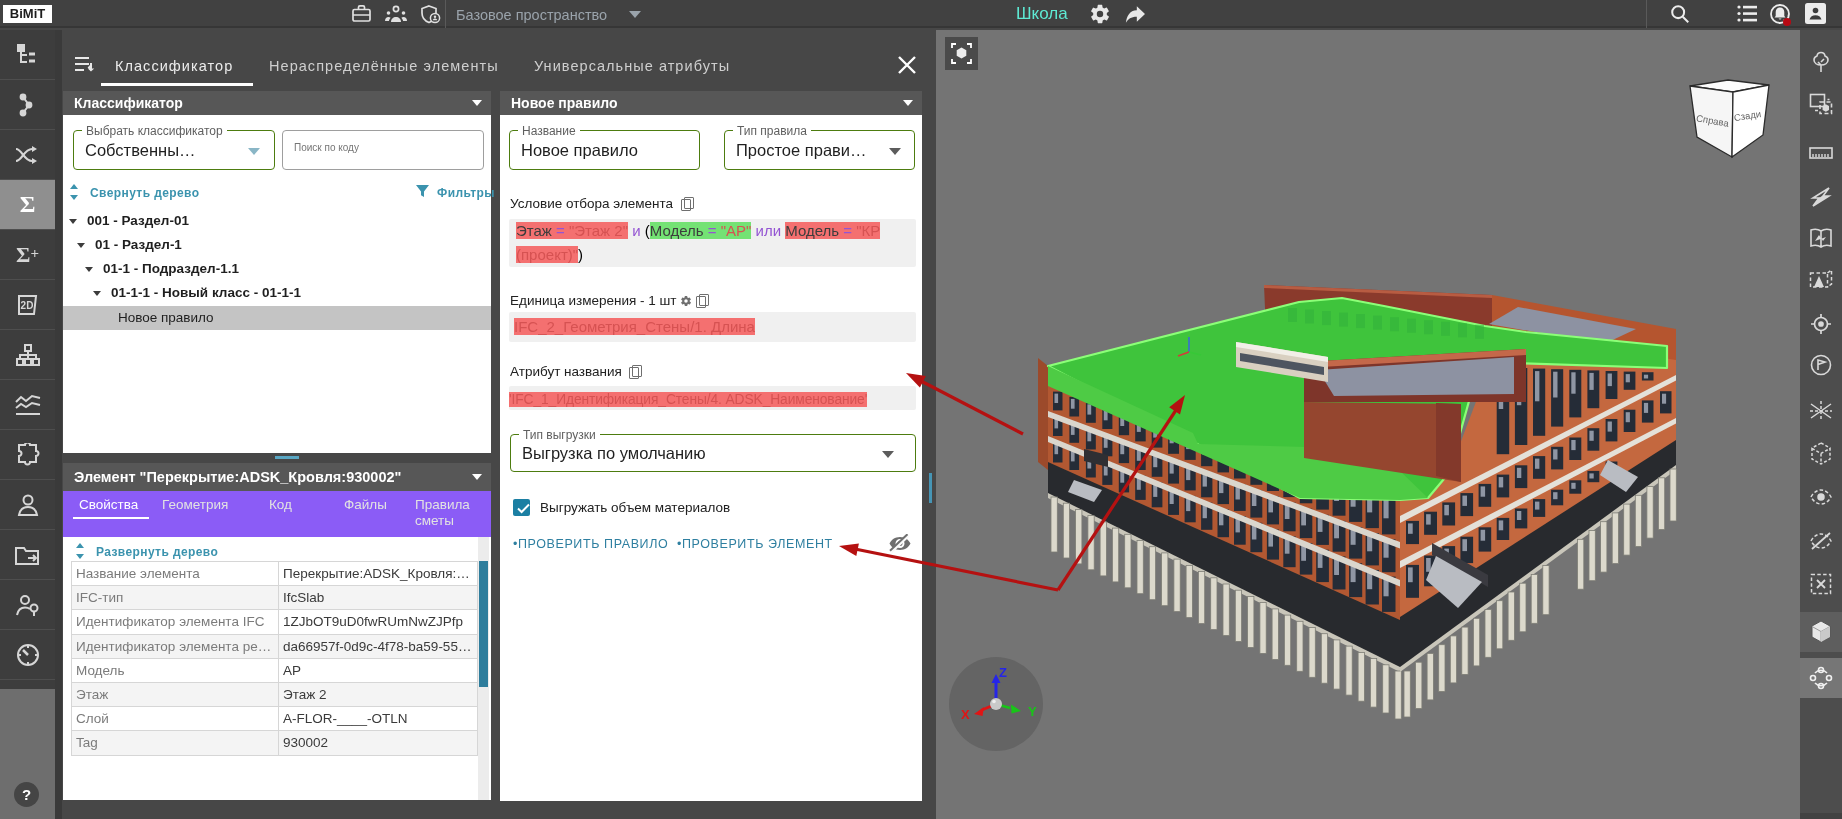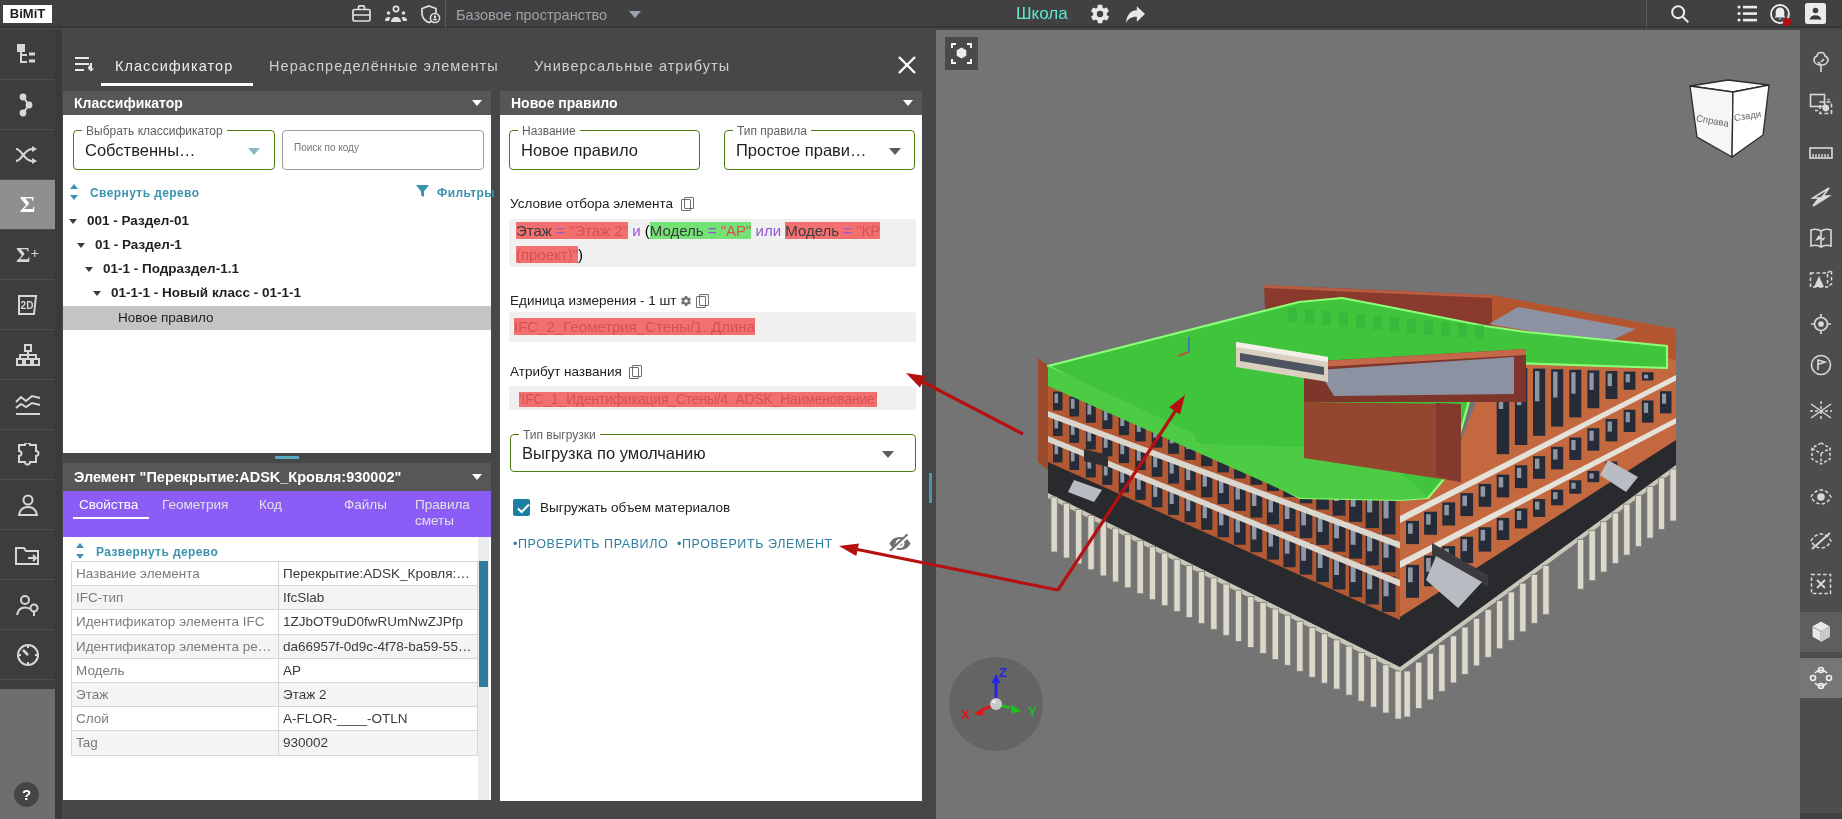--- a/index.html
+++ b/index.html
@@ -293,21 +293,21 @@
     <div class="trow" style="left:0;top:191px;width:428px;background:#c4c4c4;padding-left:55px">Новое правило</div>
   </div>
   <div style="height:10px;background:#474747;position:relative">
           <div style="position:absolute;left:212px;top:3px;width:24px;height:3px;background:#59a7c4"></div>
         </div>
   <div class="hdr" style="height:28px;line-height:28px;font-size:14.5px">Элемент "Перекрытие:ADSK_Кровля:930002"<div class="car" style="top:11px"></div></div>
   <div style="height:46px;background:#8b5cf6;position:relative;color:#e2e2e2;font-size:13.5px">
     <div style="position:absolute;left:16px;top:6px;color:#fff">Свойства</div>
     <div style="position:absolute;left:10px;top:26px;width:76px;height:2px;background:#fff"></div>
     <div style="position:absolute;left:99px;top:6px">Геометрия</div>
-    <div style="position:absolute;left:196px;top:6px">Код</div>
+    <div style="position:absolute;left:206px;top:6px">Код</div>
     <div style="position:absolute;left:281px;top:6px">Файлы</div>
     <div style="position:absolute;left:352px;top:6px;width:60px;line-height:16px">Правила сметы</div>
   </div>
   <div class="white" style="height:263px">
     <svg style="position:absolute;left:11px;top:6px" width="12" height="16" viewBox="0 0 12 16">
             <g fill="#3b93ae">
               <path d="M6 0l4 5H2z"></path>
               <path d="M6 16l-4-5h8z"></path>
             </g>
           </svg>
@@ -367,21 +367,21 @@
           </div>
     <div class="flabel" style="left:10px;top:81px">Условие отбора элемента&nbsp;&nbsp;<span class="copyic"></span></div>
     <div class="gbox" style="left:9px;top:104px;width:407px;height:48px;line-height:24px;padding:0 7px;font-size:15px">
       <span class="hlp">Этаж <span class="op">=</span> <span class="valr">"Этаж 2"</span></span> <span class="op">и</span> (<span class="hlg">Модель <span class="op">=</span> <span class="valr">"АР"</span></span> <span class="op">или</span> <span class="hlp">Модель <span class="op">=</span> <span class="valr">"КР (проект)"</span></span>)
     </div>
     <div class="flabel" style="left:10px;top:178px">Единица измерения - 1 шт <svg width="12" height="12" viewBox="0 0 24 24" style="vertical-align:-2px">
               <path fill="#6f6f6f" d="M19.4 13c.04-.33.06-.66.06-1s-.02-.67-.07-1l2.1-1.65a.5.5 0 0 0 .12-.64l-2-3.46a.5.5 0 0 0-.6-.22l-2.49 1a7.3 7.3 0 0 0-1.7-1l-.38-2.65A.5.5 0 0 0 14 2h-4a.5.5 0 0 0-.5.42l-.38 2.65c-.6.25-1.17.6-1.7 1l-2.48-1a.5.5 0 0 0-.61.22l-2 3.46a.5.5 0 0 0 .12.64L4.6 11a7.9 7.9 0 0 0 0 2l-2.1 1.65a.5.5 0 0 0-.12.64l2 3.46c.14.24.42.33.6.22l2.5-1c.52.4 1.1.74 1.69 1l.38 2.65a.5.5 0 0 0 .5.42h4a.5.5 0 0 0 .5-.42l.38-2.65c.6-.26 1.17-.6 1.7-1l2.48 1c.23.09.5 0 .61-.22l2-3.46a.5.5 0 0 0-.12-.64zM12 15.5a3.5 3.5 0 1 1 0-7 3.5 3.5 0 0 1 0 7z"></path>
             </svg> <span class="copyic"></span></div>
     <div class="gbox" style="left:9px;top:197px;width:407px;height:30px;line-height:30px;padding:0 5px;font-size:15px"><span class="hlp"><span class="valr">IFC_2_Геометрия_Стены/1. Длина</span></span></div>
     <div class="flabel" style="left:10px;top:249px">Атрибут названия&nbsp;&nbsp;<span class="copyic"></span></div>
-    <div class="gbox" style="left:9px;top:271px;width:407px;height:24px;line-height:28px;padding:0 10px;font-size:13.8px;letter-spacing:-0.1px"><span class="hlp"><span class="valr">'IFC_1_Идентификация_Стены/4. ADSK_Наименование'</span></span></div>
+    <div class="gbox" style="left:9px;top:271px;width:407px;height:24px;line-height:28px;padding:0 0;font-size:13.8px;letter-spacing:-0.1px"><span class="hlp"><span class="valr">'IFC_1_Идентификация_Стены/4. ADSK_Наименование'</span></span></div>
     <div class="ofield" style="left:10px;top:319px;width:406px;height:38px">
             <div class="lab">Тип выгрузки</div>
             <div class="val" style="top:9px">Выгрузка по умолчанию</div>
             <div class="dcar dark" style="right:21px;top:16px"></div>
           </div>
     <div style="position:absolute;left:13px;top:384px;width:17px;height:17px;background:#1b7fa3;border-radius:2px"></div>
     <svg style="position:absolute;left:17px;top:388px" width="13" height="11" viewBox="0 0 13 11">
             <path d="M1 5.5 4.6 9 12 1.5" stroke="#fff" stroke-width="2" fill="none"></path>
           </svg>
     <div class="flabel" style="left:40px;top:385px">Выгружать объем материалов</div>

